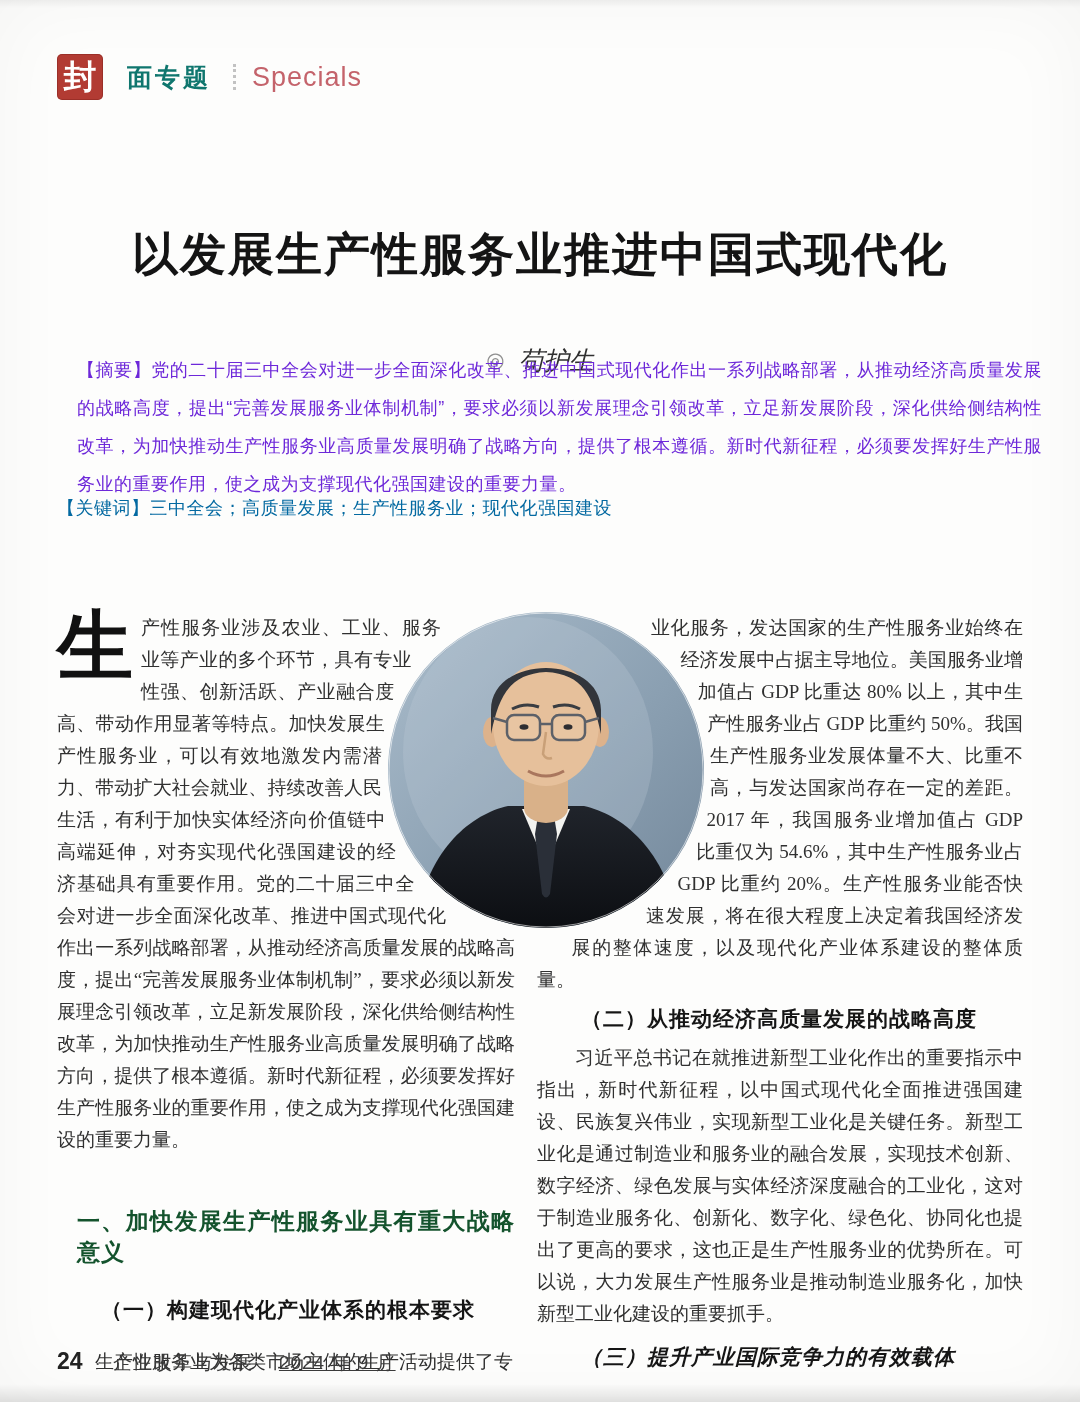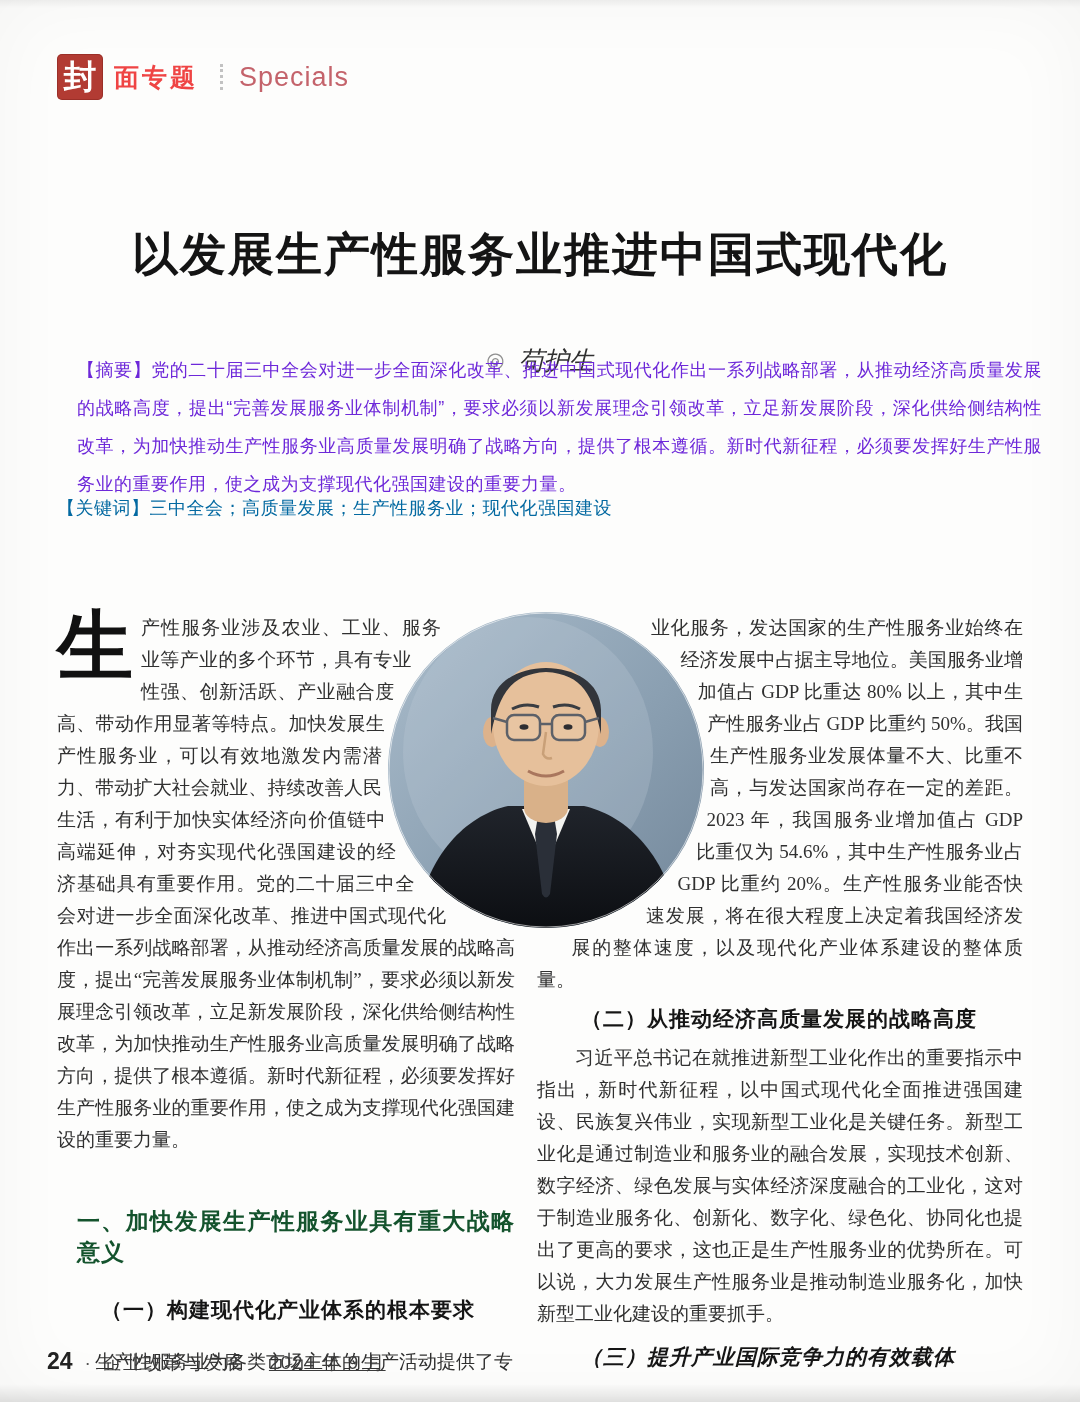--- a/index.html
+++ b/index.html
@@ -12,21 +12,21 @@
   .bottom-shade{position:absolute;left:0;bottom:0;width:100%;height:18px;
     background:linear-gradient(to bottom,rgba(0,0,0,0),rgba(0,0,0,0.10));}
   .top-shade{position:absolute;left:0;top:0;width:100%;height:8px;
     background:linear-gradient(to bottom,rgba(0,0,0,0.05),rgba(0,0,0,0));}
 
   
   .hdr{position:absolute;left:57px;top:54px;display:flex;align-items:center;}
   .logo{width:46px;height:46px;border-radius:5px;background:#b23b33;
     color:#fff;font:700 33px/46px "Liberation Serif",serif;text-align:center;
     box-shadow:0 0 0 1px rgba(120,30,25,.4) inset;}
-  .hdr-cn{margin-left:11px;font:600 25px "Liberation Sans",sans-serif;color:#ef4444;letter-spacing:3px;}
+  .hdr-cn{margin-left:24px;font:600 25px "Liberation Sans",sans-serif;color:#0f766e;letter-spacing:3px;}
   .hdr-div{margin:0 16px 0 22px;height:26px;border-left:3px dotted #c2c2c2;}
   .hdr-en{font:400 27px "Liberation Sans",sans-serif;color:#c4636b;letter-spacing:1px;}
 
   
   .title{position:absolute;left:0;top:193px;width:100%;text-align:center;
     font:700 46px "Liberation Sans",sans-serif;color:#141414;letter-spacing:2px;}
   .author{position:absolute;left:0;top:296px;width:100%;text-align:center;
     font:italic 400 25px "Liberation Serif",serif;color:#2f2f2f;margin-top:48px;}
   .author .mark{font-style:normal;color:#8f8f8f;font-size:21px;margin-right:14px;vertical-align:2px;}
 
@@ -53,21 +53,21 @@
   .h-sub{font:700 21px "Liberation Sans",sans-serif;color:#151515;letter-spacing:1px;}
   .col-left .h-sub{margin:0 0 22px 44px;}
   .indent{text-indent:38px;}
   .col-right .h-sub2{margin:9px 0 9px 44px;}
   .col-right .h-sub3{margin:13px 0 12px 44px;font-style:italic;}
 
   
   .photo{position:absolute;left:388px;top:612px;width:316px;height:316px;}
 
   
-  .footer{position:absolute;left:47px;top:1348px;display:flex;align-items:baseline;
+  .footer{position:absolute;left:57px;top:1348px;display:flex;align-items:baseline;
     font:400 19px "Liberation Sans",sans-serif;color:#3a3a3a;}
   .footer .pg{font:700 23px "Liberation Sans",sans-serif;color:#222;}
   .footer .sep{margin:0 12px;color:#555;}
   .footer .journal{letter-spacing:1px;}
   .footer .date{margin-left:26px;letter-spacing:1px;text-decoration:underline;}
 </style>
 </head>
 <body>
 
 <div class="page">
@@ -93,21 +93,21 @@
   <div class="col col-left">
     <div class="spacer-r"></div>
     <p class="lead"><span class="dropcap">生</span><span>产性服务业涉及农业、工业、服务业等产业的多个环节，具有专业性强、创新活跃、产业融合度高、带动作用显著等特点。加快发展生产性服务业，可以有效地激发内需潜力、带动扩大社会就业、持续改善人民生活，有利于加快实体经济向价值链中高端延伸，对夯实现代化强国建设的经济基础具有重要作用。党的二十届三中全会对进一步全面深化改革、推进中国式现代化作出一系列战略部署，从推动经济高质量发展的战略高度，提出“完善发展服务业体制机制”，要求必须以新发展理念引领改革，立足新发展阶段，深化供给侧结构性改革，为加快推动生产性服务业高质量发展明确了战略方向，提供了根本遵循。新时代新征程，必须要发挥好生产性服务业的重要作用，使之成为支撑现代化强国建设的重要力量。</span></p>
     <h2 class="h-section">一、加快发展生产性服务业具有重大战略意义</h2>
     <h3 class="h-sub">（一）构建现代化产业体系的根本要求</h3>
     <p class="indent">生产性服务业为各类市场主体的生产活动提供了专</p>
   </div>
 
   <div class="col col-right">
     <div class="spacer-l"></div>
-    <p>业化服务，发达国家的生产性服务业始终在经济发展中占据主导地位。美国服务业增加值占 GDP 比重达 80% 以上，其中生产性服务业占 GDP 比重约 50%。我国生产性服务业发展体量不大、比重不高，与发达国家尚存在一定的差距。2023 年，我国服务业增加值占 GDP 比重仅为 54.6%，其中生产性服务业占 GDP 比重约 20%。生产性服务业能否快速发展，将在很大程度上决定着我国经济发展的整体速度，以及现代化产业体系建设的整体质量。</p>
+    <p>业化服务，发达国家的生产性服务业始终在经济发展中占据主导地位。美国服务业增加值占 GDP 比重达 80% 以上，其中生产性服务业占 GDP 比重约 50%。我国生产性服务业发展体量不大、比重不高，与发达国家尚存在一定的差距。2017 年，我国服务业增加值占 GDP 比重仅为 54.6%，其中生产性服务业占 GDP 比重约 20%。生产性服务业能否快速发展，将在很大程度上决定着我国经济发展的整体速度，以及现代化产业体系建设的整体质量。</p>
     <h3 class="h-sub h-sub2">（二）从推动经济高质量发展的战略高度</h3>
     <p class="indent">习近平总书记在就推进新型工业化作出的重要指示中指出，新时代新征程，以中国式现代化全面推进强国建设、民族复兴伟业，实现新型工业化是关键任务。新型工业化是通过制造业和服务业的融合发展，实现技术创新、数字经济、绿色发展与实体经济深度融合的工业化，这对于制造业服务化、创新化、数字化、绿色化、协同化也提出了更高的要求，这也正是生产性服务业的优势所在。可以说，大力发展生产性服务业是推动制造业服务化，加快新型工业化建设的重要抓手。</p>
     <h3 class="h-sub h-sub3">（三）提升产业国际竞争力的有效载体</h3>
   </div>
 
   <svg class="photo" viewBox="0 0 316 316" aria-hidden="true">
     <defs>
       <clipPath id="pc">
           <circle cx="158" cy="158" r="158"></circle>
         </clipPath>

